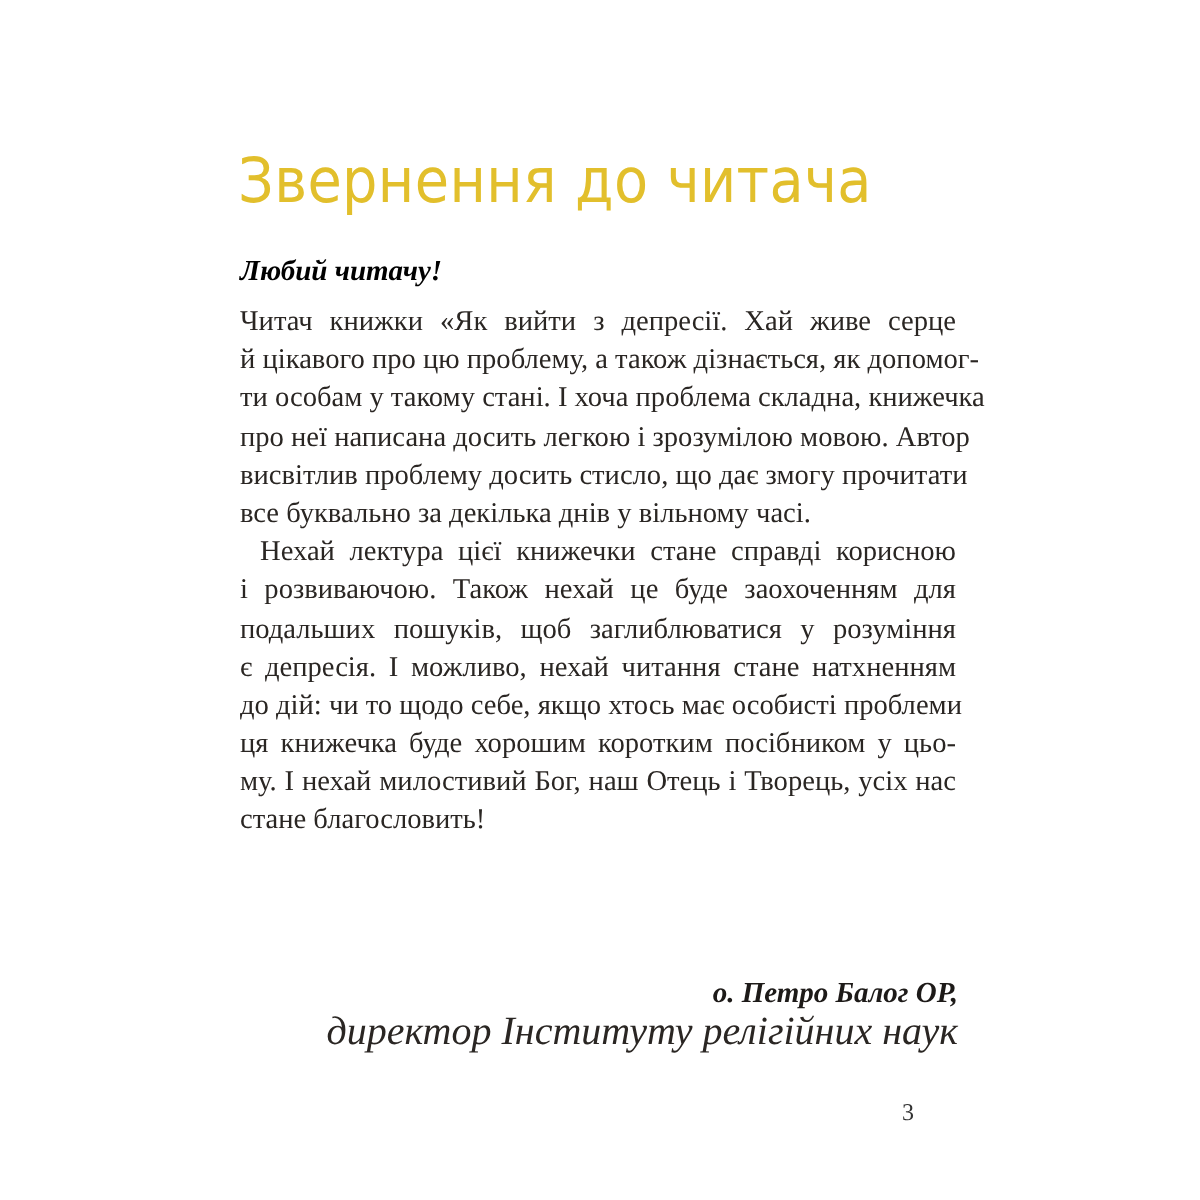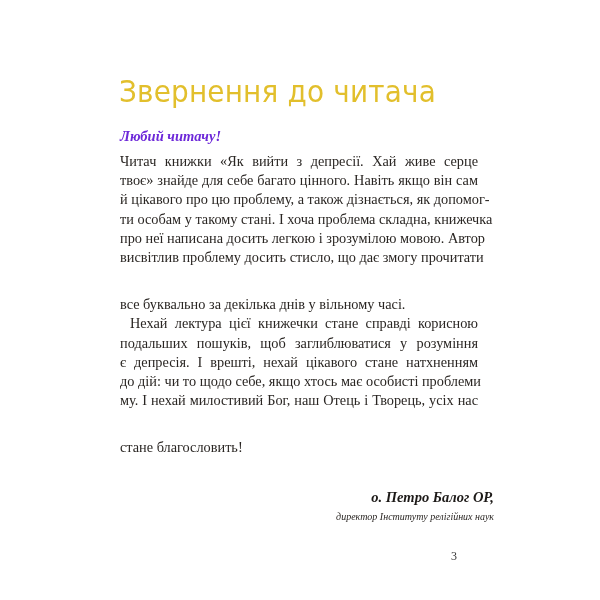--- a/index.html
+++ b/index.html
@@ -33,21 +33,21 @@
       transform-origin: left top;
     }
     .greeting {
       position: absolute;
       left: 120px;
       top: 128px;
       font-family: "Liberation Serif", serif;
       font-style: italic;
       font-weight: bold;
       font-size: 14.5px;
-      color: #6d28d9;
+      color: #000000;
       white-space: nowrap;
     }
     .body-text {
       position: absolute;
       left: 120px;
       top: 152px;
       width: 358px;
       font-family: "Liberation Serif", serif;
       font-size: 14.3px;
       line-height: 19.2px;
@@ -55,45 +55,44 @@
     }
     .line {
       display: block;
       height: 19.2px;
       white-space: nowrap;
       text-align: justify;
       text-align-last: justify;
     }
     .line.last {
       text-align-last: left;
-      margin-top: 28px;
     }
     .line.indent {
       padding-left: 10px;
     }
     .signature {
       position: absolute;
-      right: 106px;
+      right: 121px;
       top: 487px;
       text-align: right;
       font-family: "Liberation Serif", serif;
       color: #2a2623;
     }
     .sig-name {
       display: block;
       font-style: italic;
       font-weight: bold;
       font-size: 14.5px;
       line-height: 20px;
       color: #1d1a18;
     }
     .sig-line {
       display: block;
       font-style: italic;
-      font-size: 10px;
+      font-size: 20px;
       line-height: 19px;
     }
     .page-number {
       position: absolute;
       left: 451px;
       top: 549px;
       font-family: "Liberation Serif", serif;
       font-size: 12px;
       color: #333;
     }
@@ -103,31 +102,32 @@
 
 <div class="page">
 
   <h1 class="title">Звернення до читача</h1>
 
   <div class="greeting">Любий читачу!</div>
 
   <div class="body-text">
 
     <span class="line">Читач книжки «Як вийти з депресії. Хай живе серце</span>
-    <span class="line">твоє» знайде для себе багато цінного. Навіть якщо він сам</span>
     <span class="line">й цікавого про цю проблему, а також дізнається, як допомог-</span>
     <span class="line">ти особам у такому стані. І хоча проблема складна, книжечка</span>
     <span class="line">про неї написана досить легкою і зрозумілою мовою. Автор</span>
     <span class="line">висвітлив проблему досить стисло, що дає змогу прочитати</span>
     <span class="line last">все буквально за декілька днів у вільному часі.</span>
 
     <span class="line indent">Нехай лектура цієї книжечки стане справді корисною</span>
+    <span class="line">і розвиваючою. Також нехай це буде заохоченням для</span>
     <span class="line">подальших пошуків, щоб заглиблюватися у розуміння</span>
-    <span class="line">є депресія. І врешті, нехай цікавого стане натхненням</span>
+    <span class="line">є депресія. І можливо, нехай читання стане натхненням</span>
     <span class="line">до дій: чи то щодо себе, якщо хтось має особисті проблеми</span>
+    <span class="line">ця книжечка буде хорошим коротким посібником у цьо-</span>
     <span class="line">му. І нехай милостивий Бог, наш Отець і Творець, усіх нас</span>
     <span class="line last">стане благословить!</span>
   </div>
 
   <div class="signature">
     <span class="sig-name">о. Петро Балог OP,</span>
     <span class="sig-line">директор Інституту релігійних наук</span>
   </div>
 
   <div class="page-number">3</div>

